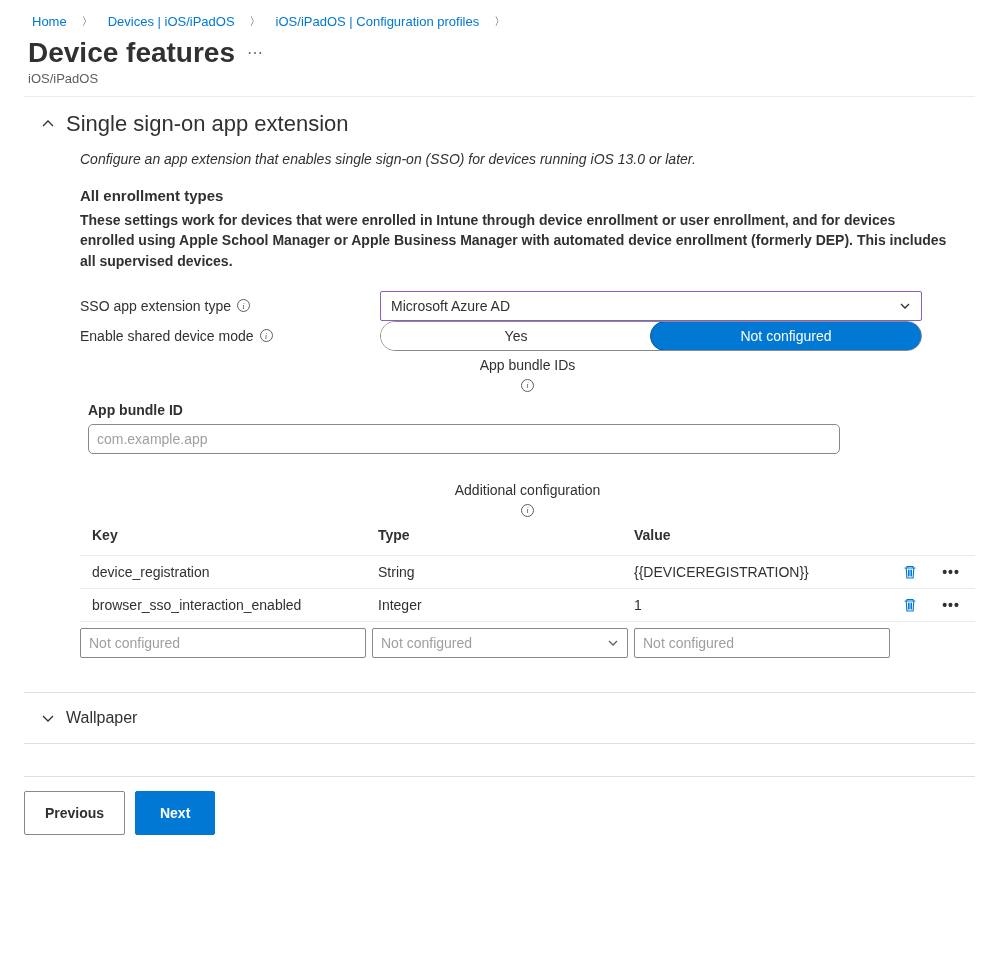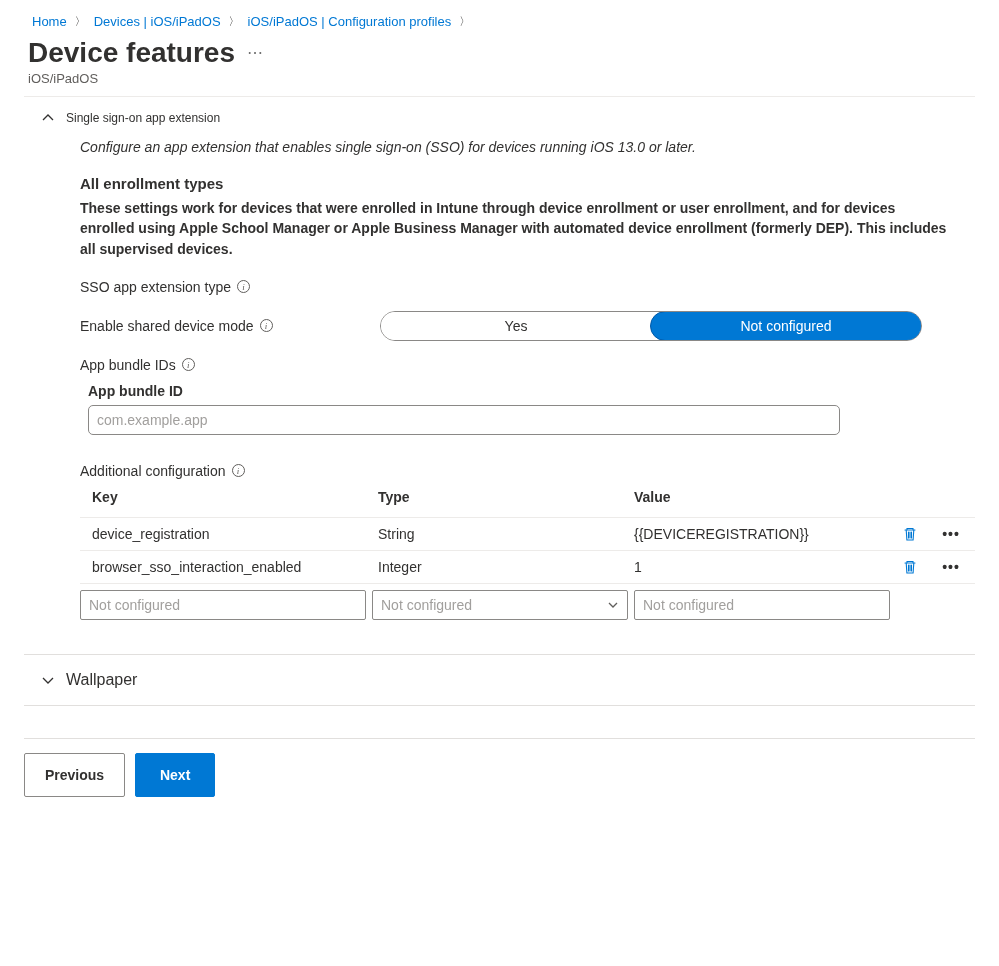--- a/index.html
+++ b/index.html
@@ -7,43 +7,43 @@
     font-family: 'Segoe UI', -apple-system, BlinkMacSystemFont, sans-serif;
     font-size: 14px;
     color: #323130;
     background: #fff;
     padding: 10px 24px 24px 24px;
     width: 999px;
   }
   .breadcrumb {
     display: flex;
     align-items: center;
-    gap: 4px;
+    gap: 11px;
     font-size: 13px;
     padding: 4px 0 8px 8px;
   }
   .breadcrumb a { color: #0078d4; text-decoration: none; cursor: pointer; }
   .breadcrumb .chev { color: #323130; font-size: 11px; margin: 0 4px; }
   .page-title-row { display: flex; align-items: baseline; gap: 12px; padding-left: 4px; }
   .page-title { font-size: 28px; font-weight: 600; }
   .action-ellipsis { color: #707070; font-size: 16px; cursor:pointer; position:relative; top:-4px;}
   .subtext { font-size: 13px; color: #605e5c; margin-top: 2px; padding-left:4px; }
   .divider { border: none; border-top: 1px solid #edebe9; margin: 10px 0 0 0; }
   .section-header {
     display: flex; align-items: center; gap: 12px;
     padding: 14px 0 14px 18px;
     cursor: pointer;
-    font-size: 12px;
+    font-size: 22px;
   }
   .section-header .chev-icon { width: 12px; height: 12px; display:inline-flex; align-items:center; justify-content:center; }
   .section-body { padding: 0 0 18px 56px; }
   .desc { font-size: 14px; margin-bottom: 20px; font-style: italic; }
   .bold-header { font-weight: 700; font-size: 15px; margin-bottom: 6px; }
   .bold-para { font-weight: 700; font-size: 14px; line-height: 1.45; margin-bottom: 20px; max-width: 870px;}
-  .form-row { display: flex; align-items: center; margin-bottom: 16px; }
+  .form-row { display: flex; align-items: center; }
   .form-label { width: 300px; display:flex; align-items:center; gap:6px; font-size:14px; }
   .info-icon {
     width: 13px; height: 13px; border:1px solid #605e5c; border-radius:50%;
     display:inline-flex; align-items:center; justify-content:center;
     font-size:9px; color:#605e5c; font-family: Georgia, serif; font-style: italic;
   }
   .dropdown {
     flex:1; max-width: 542px; height: 30px;
     border:1px solid #8661c5; border-radius:2px;
     display:flex; align-items:center; justify-content:space-between;
@@ -59,21 +59,21 @@
   .toggle-opt {
     flex:1; display:flex; align-items:center; justify-content:center;
     font-size:14px; color:#323130; background:#fff;
   }
   .toggle-opt.selected {
     background:#0078d4; color:#fff; border-radius:15px;
     border:1px solid #0059a8;
     margin:-1px;
   }
   .subgroup { margin-top: 6px; }
-  .sub-label { display:flex; align-items:center; gap:6px; margin-bottom:10px; font-size:14px;}
+  .sub-label { display:flex; align-items:center; gap:6px; margin-bottom:10px; font-size:14px;flex-direction:column;}
   .field-block { padding-left: 8px; }
   .field-header { font-weight:600; font-size:14px; margin-bottom:6px; }
   .text-input {
     width: 752px; height: 30px; border:1px solid #8a8886;
     border-radius:5px; padding:0 8px; font-size:14px;
     font-family: inherit; color:#323130;
   }
   .text-input::placeholder { color:#a19f9d; }
   .config-table { margin-top: 28px; }
   .table-head, .table-row {
@@ -152,20 +152,28 @@
   <p class="desc">Configure an app extension that enables single sign-on (SSO) for devices running iOS 13.0 or later.</p>
 
   <div class="bold-header">All enrollment types</div>
   <p class="bold-para">These settings work for devices that were enrolled in Intune through device enrollment or user enrollment, and for devices enrolled using Apple School Manager or Apple Business Manager with automated device enrollment (formerly DEP). This includes all supervised devices.</p>
 
   <div class="form-row">
     <div class="form-label">
       <span>SSO app extension type</span>
       <span class="info-icon">i</span>
     </div>
+    <div class="dropdown">
+      <span>Microsoft Azure AD</span>
+      <span class="chev-down">
+        <svg width="12" height="12" viewBox="0 0 12 12">
+            <path d="M2 4 L6 8 L10 4" stroke="#323130" stroke-width="1.3" fill="none"></path>
+          </svg>
+      </span>
+    </div>
   </div>
 
   <div class="form-row">
     <div class="form-label">
       <span>Enable shared device mode</span>
       <span class="info-icon">i</span>
     </div>
     <div class="toggle-group">
       <div class="toggle-opt">Yes</div>
       <div class="toggle-opt selected">Not configured</div>

